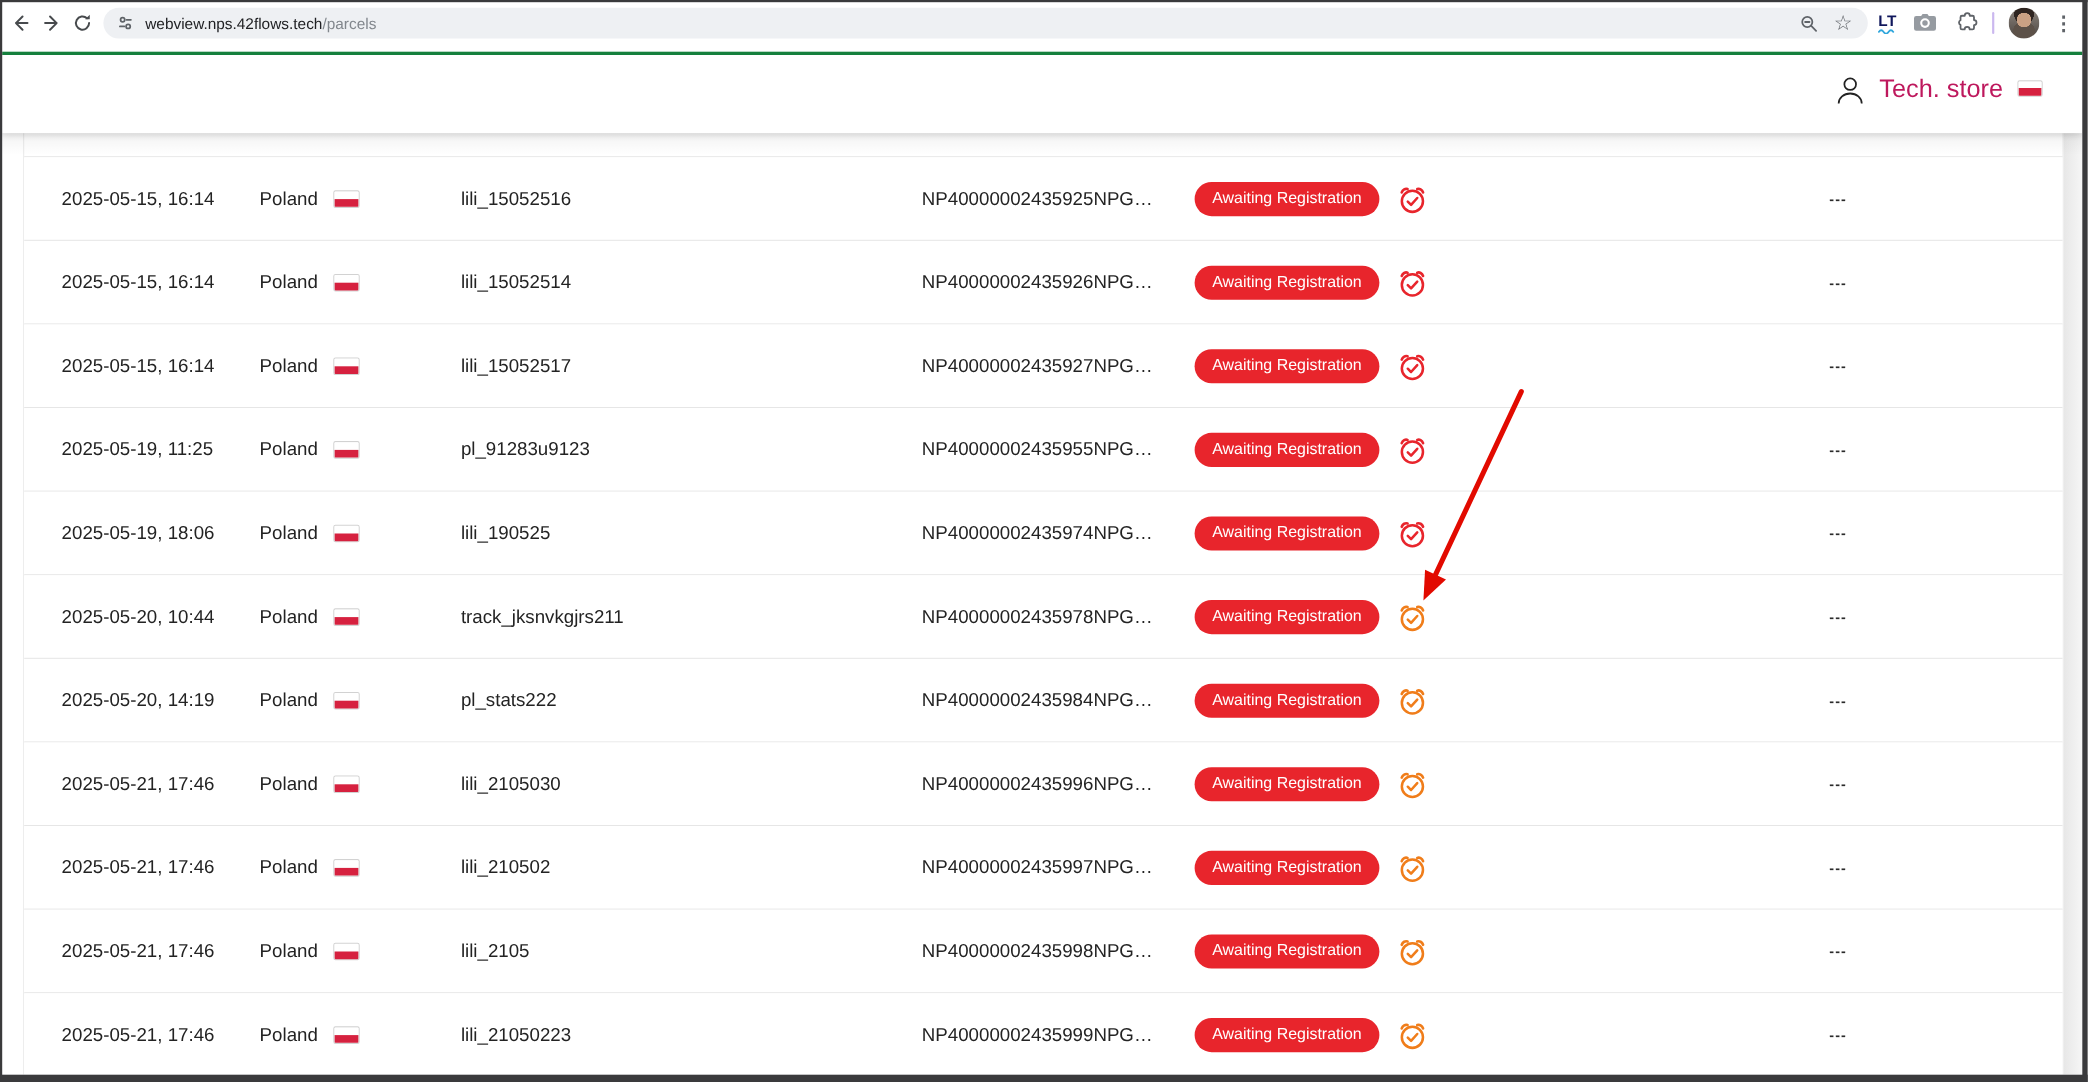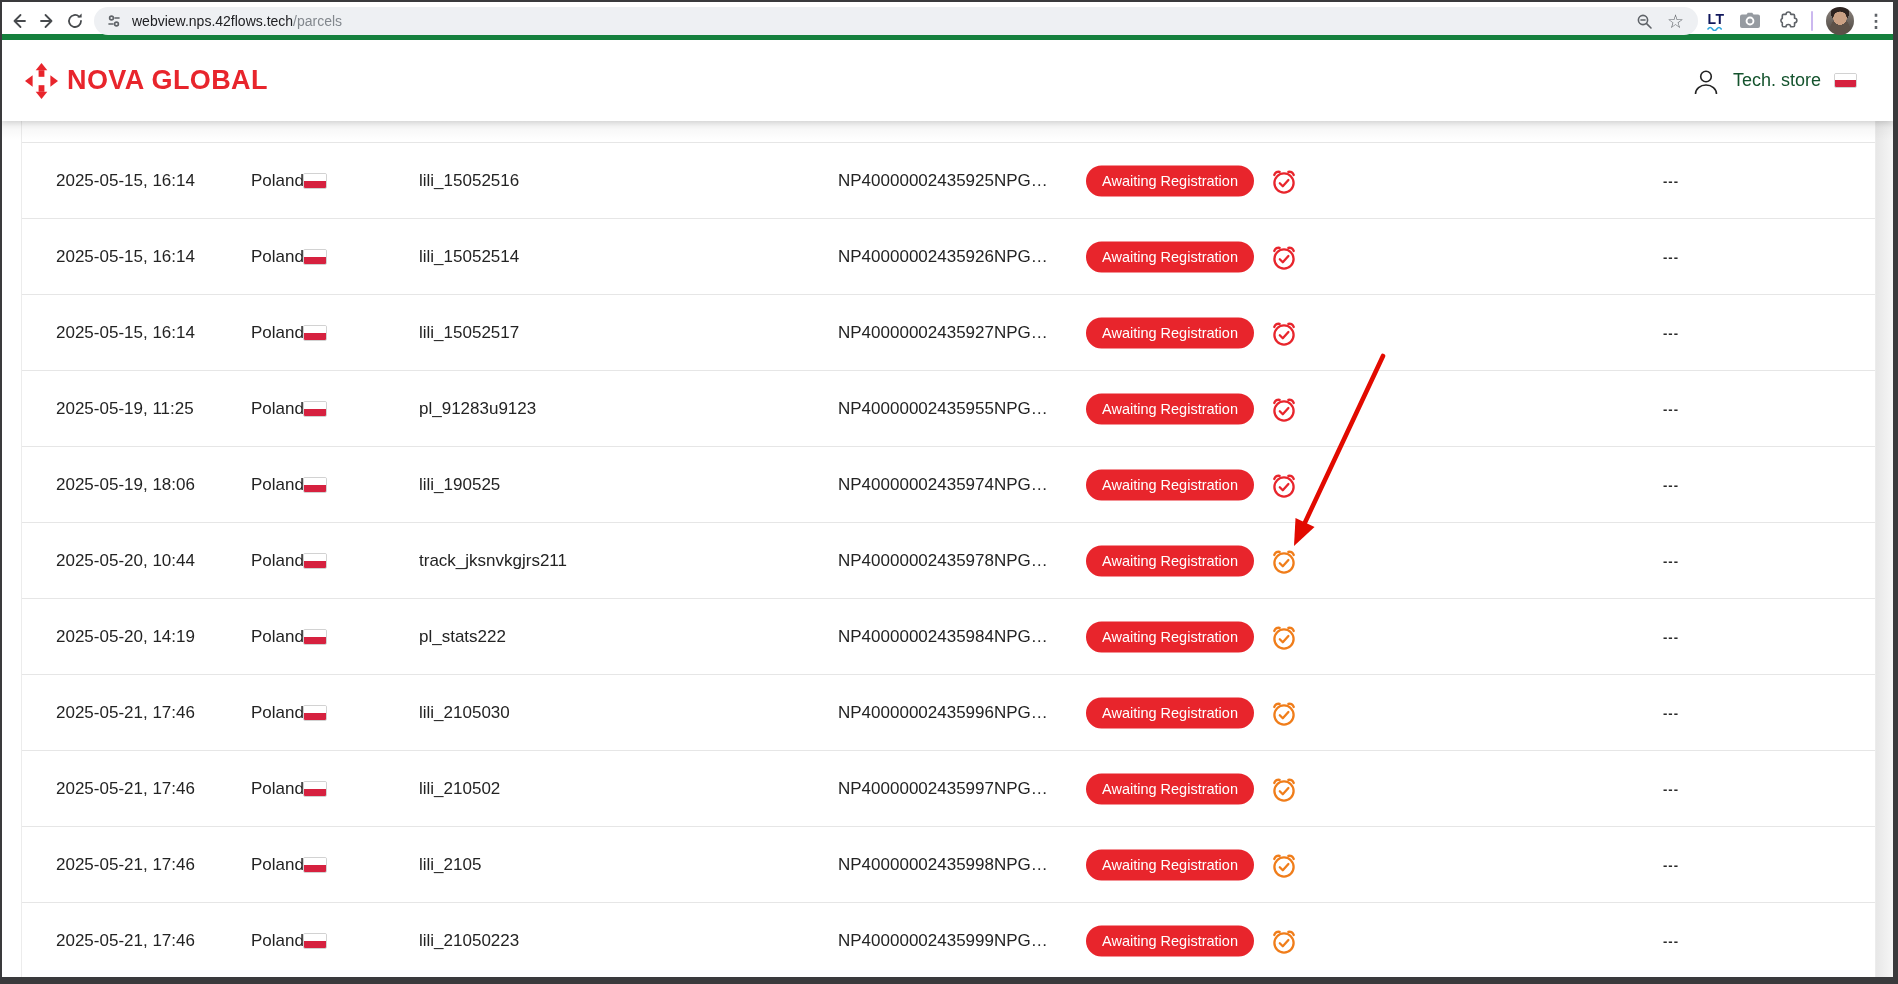--- a/index.html
+++ b/index.html
@@ -13,22 +13,22 @@
   }
   
   .frame { position: absolute; background: #3a3a3c; z-index: 60; }
   .frame-top    { top:0; left:0; right:0; height:2px; }
   .frame-left   { top:0; left:0; bottom:0; width:2px; }
   .frame-right  { top:0; right:0; bottom:0; width:5px; }
   .frame-bottom { bottom:0; left:0; right:0; height:7px; }
 
   
   .toolbar {
-    position: absolute; top:2px; left:2px; right:5px; height:38px;
-    background:#fff; border-bottom:6px solid #15803d; z-index: 20;
+    position: absolute; top:2px; left:2px; right:5px; height:48px;
+    background:#fff; border-bottom:3px solid #15803d; z-index: 20;
   }
   .nav-ico { position:absolute; top:8px; width:22px; height:22px; display:flex; align-items:center; justify-content:center; cursor:pointer; }
   .nav-back    { left:6px; }
   .nav-forward { left:34px; }
   .nav-reload  { left:62px; }
   .omnibox {
     position:absolute; left:92px; top:5px; width:1604px; height:28px;
     background:#eef0f3; border-radius:14px; display:flex; align-items:center;
     padding:0 12px;
   }
@@ -58,21 +58,21 @@
     background:#fff; z-index:10;
     box-shadow: 0 2px 6px rgba(0,0,0,0.14);
     display:flex; align-items:center;
   }
   .brand { display:flex; align-items:center; gap:9px; margin-left:23px; cursor:pointer; }
   .brand-name {
     color: var(--brand-red); font-size:27px; font-weight:800; letter-spacing:0.4px;
     white-space:nowrap;
   }
   .account { position:absolute; right:36px; display:flex; align-items:center; gap:13px; }
-  .account-label { font-size:18px; color:#14532d; }
+  .account-label { font-size:23px; color:#be185d; }
   .flag { display:inline-block; border:1px solid #d2d2d2; border-radius:2px; overflow:hidden; }
   .flag i { display:block; }
   .flag .f-top { background:#fff; }
   .flag .f-bot { background:#d6213f; }
   .flag-sm { width:24px; height:16px; }
   .flag-sm .f-top { height:7px; } .flag-sm .f-bot { height:8px; }
   .flag-hd { width:23px; height:15px; }
   .flag-hd .f-top { height:6px; } .flag-hd .f-bot { height:8px; }
 
   
@@ -80,21 +80,21 @@
   .header-shade { position:absolute; top:0; left:0; right:0; height:20px;
     background:linear-gradient(rgba(0,0,0,0.05), rgba(0,0,0,0)); pointer-events:none; z-index:5; }
   .scroll-strip { position:absolute; top:0; right:0; width:17px; bottom:0;
     background:linear-gradient(to right, #e7e7e7, #f6f6f6); cursor:pointer; }
   .parcel-table { position:absolute; top:0; left:19px; right:17px; bottom:0;
     border-left:1px solid #ececec; border-right:1px solid #ececec; }
   .row-sliver { height:22px; border-bottom:1px solid #e6e6e6; }
   .p-row { position:relative; height:76px; border-bottom:1px solid #e6e6e6; background:#fff; cursor:pointer; }
   .cell { position:absolute; top:50%; transform:translateY(-50%); font-size:17px; color:#232323; white-space:nowrap; }
   .c-date     { left:34px; }
-  .c-country  { left:229px; }
+  .c-country  { left:214px; }
   .c-flag     { left:281px; }
   .c-name     { left:397px; }
   .c-tracking { left:816px; }
   .c-badge    { left:1064px;text-align:center; }
   .c-timer    { left:1247px; width:30px; height:30px; }
   .c-extra    { left:1641px; font-size:13px; font-weight:700; letter-spacing:1px; color:#2b2b2b; }
   .status-badge {
     display:inline-block; background: var(--badge-red); color:#fff;
     font-size:14.5px; font-weight:500; line-height:31px; height:31px;
     padding:0 16px; border-radius:16px; white-space:nowrap;
@@ -171,33 +171,20 @@
         <path d="M9 4.5 h2.6 a2.4 2.4 0 0 1 4.8 0 H19 a1.4 1.4 0 0 1 1.4 1.4 v2.7 a2.4 2.4 0 0 1 0 4.8 v2.7 a1.4 1.4 0 0 1 -1.4 1.4 h-2.7 a2.4 2.4 0 0 0 -4.8 0 H9 a1.4 1.4 0 0 1 -1.4 -1.4 v-2.9 a2.4 2.4 0 0 1 0 -4.4 V5.9 A1.4 1.4 0 0 1 9 4.5 Z"></path>
       </svg>
     </span>
     <span class="divider-v"></span>
     <span class="avatar"></span>
     <span class="dots-glyph">⋮</span>
   </div>
 </div>
 
 <div class="site-header">
-  <div class="brand">
-    <svg width="33" height="36" viewBox="0 0 33 36">
-      <g fill="#e8252c">
-        <path d="M16.5 0 L22.3 7.2 H10.7 Z"></path>
-        <rect x="13.6" y="7.2" width="5.8" height="6.6"></rect>
-        <path d="M16.5 36 L10.7 28.8 H22.3 Z"></path>
-        <rect x="13.6" y="22.2" width="5.8" height="6.6"></rect>
-        <path d="M0 18 L7.6 12.2 V23.8 Z"></path>
-        <path d="M33 18 L25.4 23.8 V12.2 Z"></path>
-      </g>
-    </svg>
-    <span class="brand-name">NOVA GLOBAL</span>
-  </div>
   <div class="account">
     <svg width="28" height="28" viewBox="0 0 28 28" fill="none" stroke="#232323" stroke-width="1.6">
       <circle cx="14" cy="9.5" r="5.3"></circle>
       <path d="M3.5 27 a10.5 9 0 0 1 21 0"></path>
     </svg>
     <span class="account-label">Tech. store</span>
     <span class="flag flag-hd">
         <i class="f-top"></i>
         <i class="f-bot"></i>
       </span>

